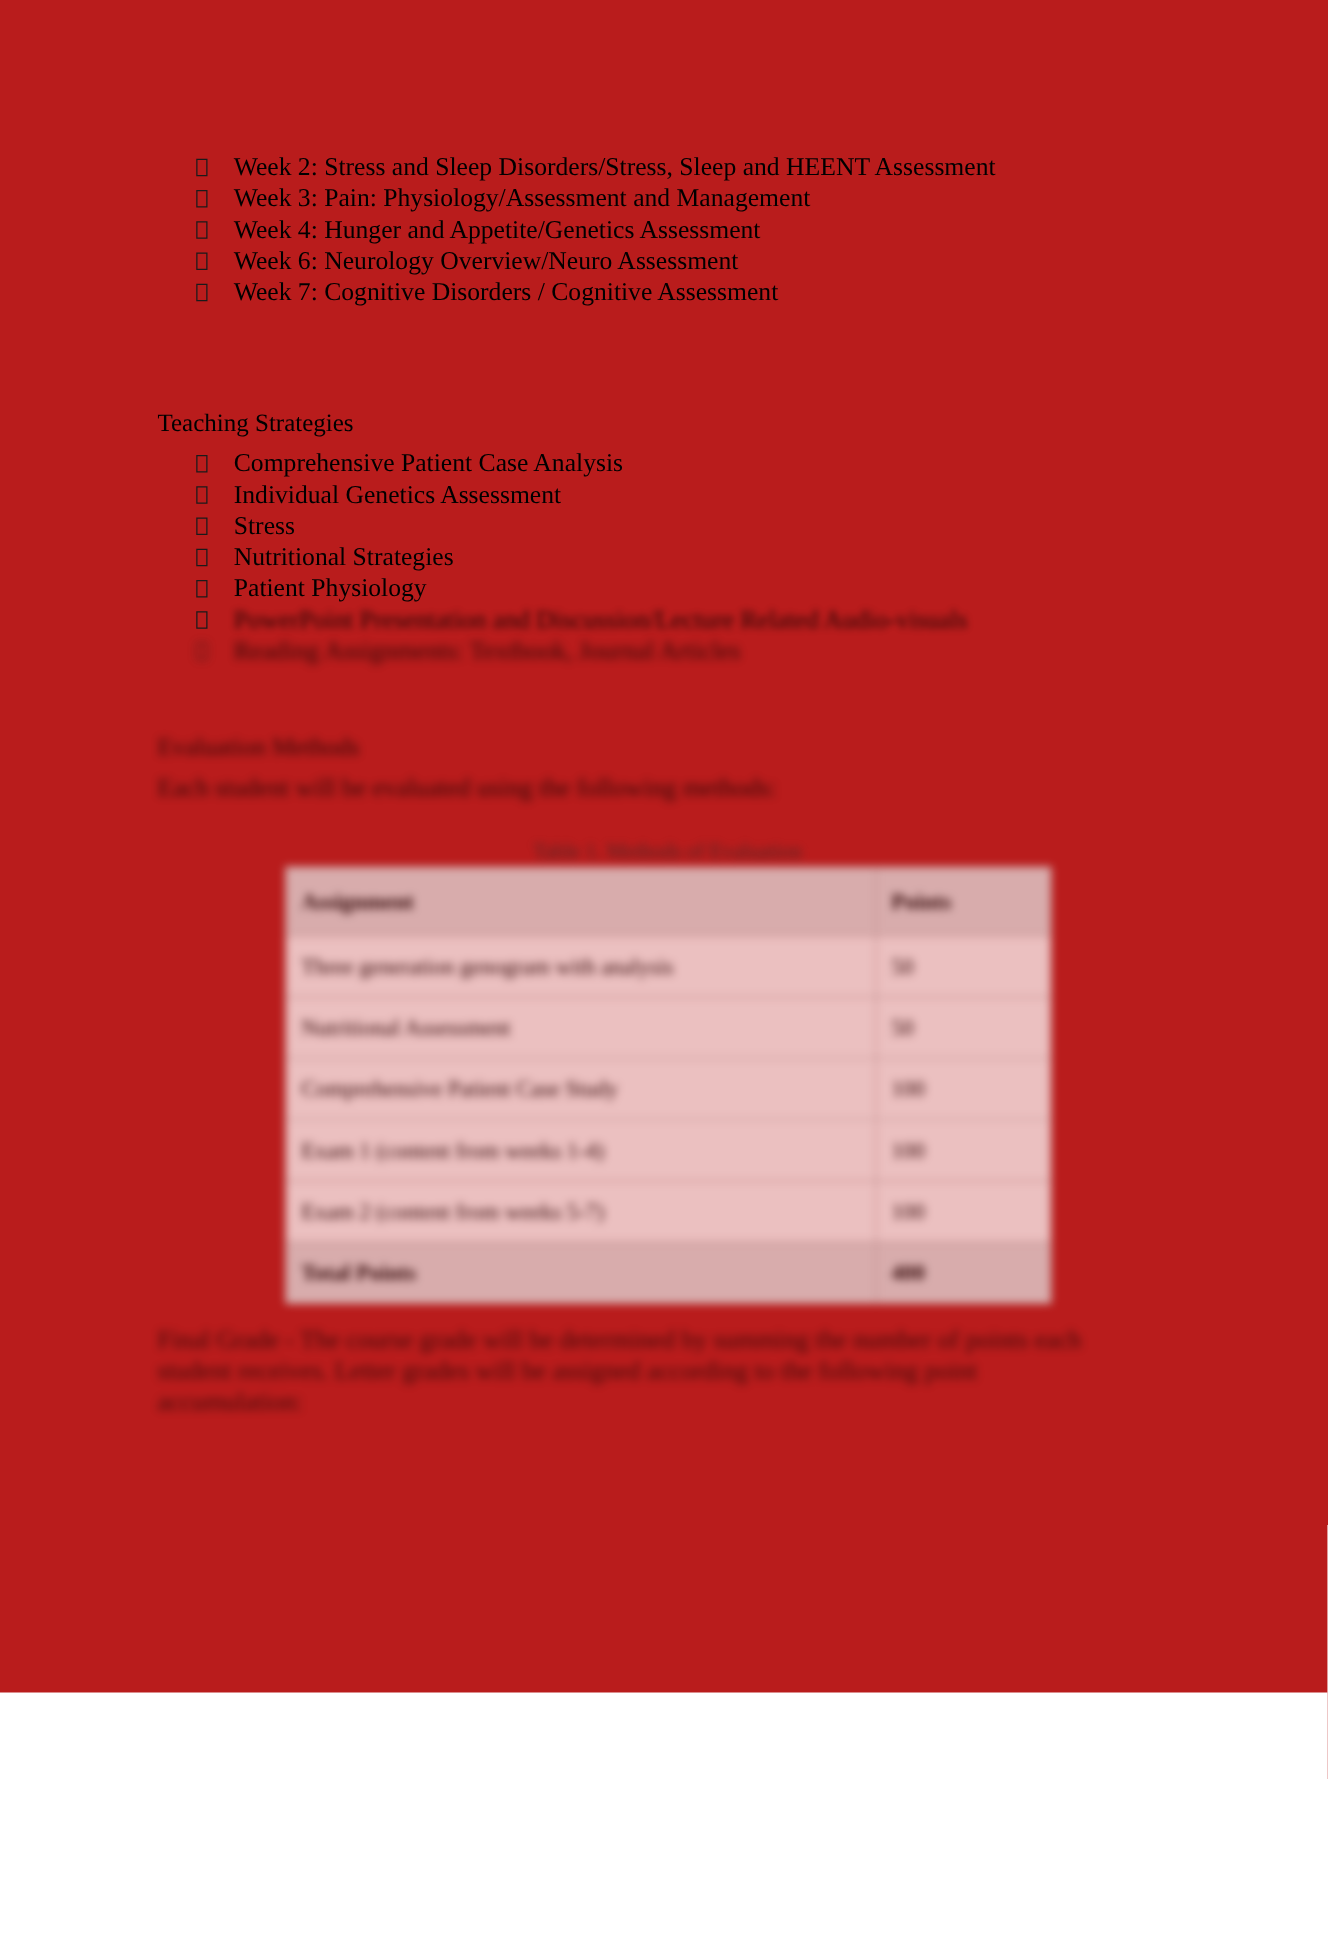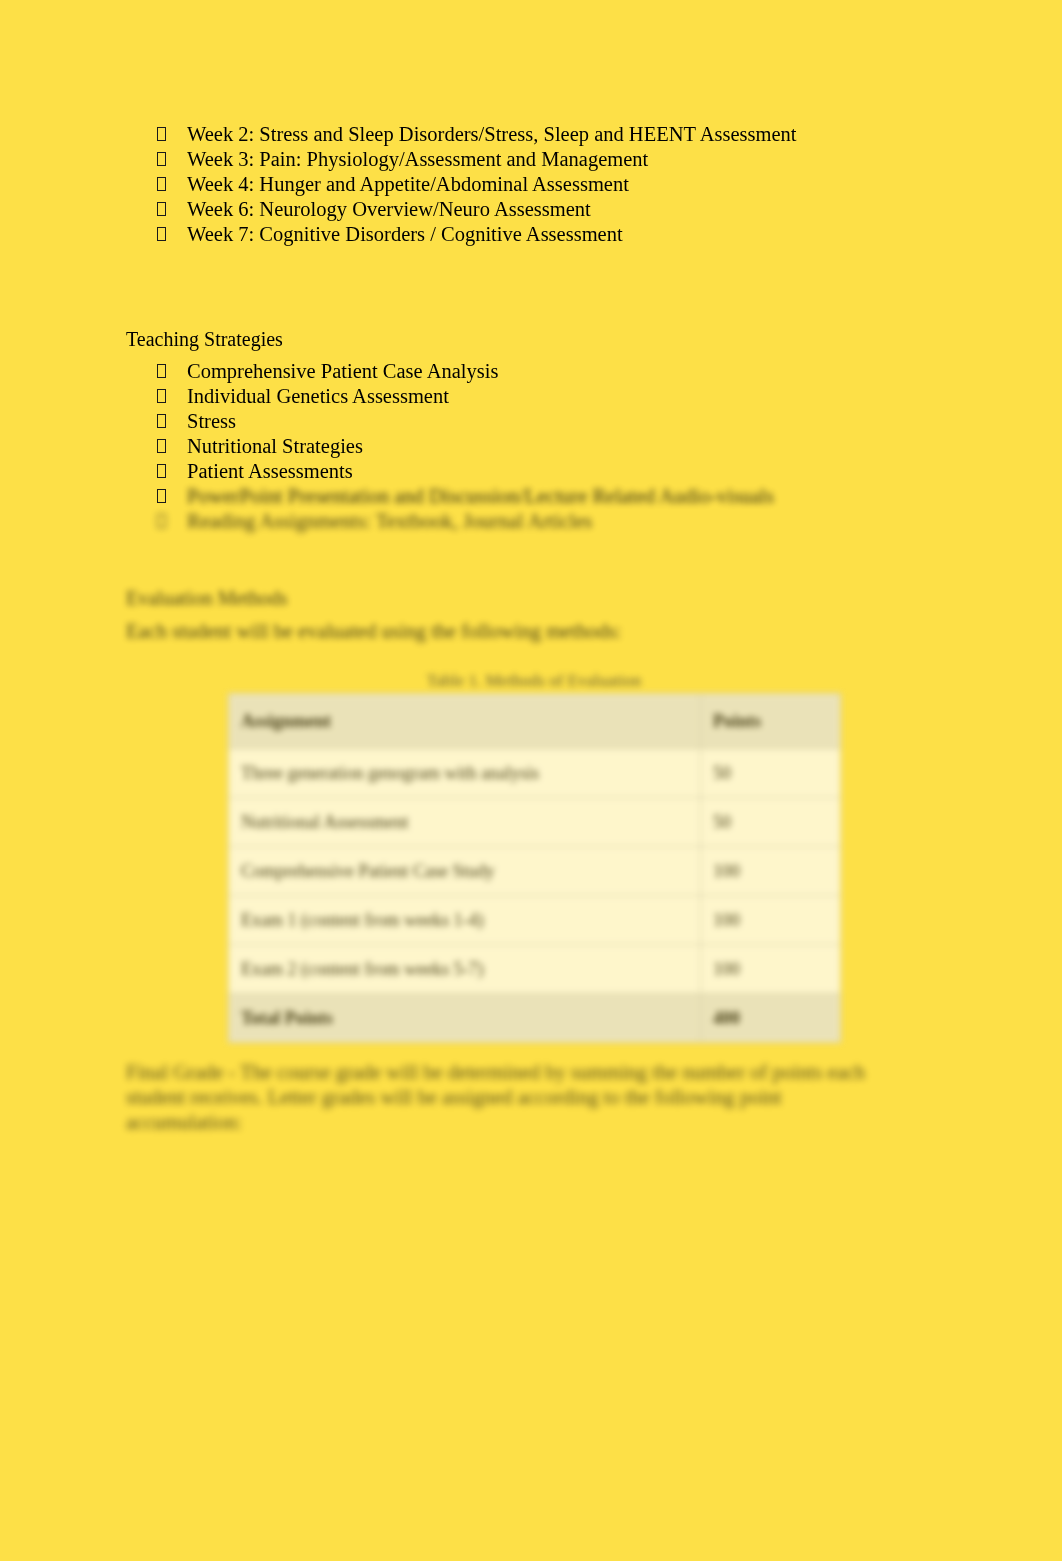--- a/index.html
+++ b/index.html
@@ -15,22 +15,22 @@
     font-family: "Liberation Serif", "DejaVu Serif", serif;
     color: #000000;
     overflow: hidden;
   }
 
   .page {
     position: absolute;
     left: 0;
     top: 0;
     width: 1062px;
-    height: 1561px;
-    background: #fde047;
+    height: 1354px;
+    background: #b91c1c;
   }
 
   
   .bullet-list {
     list-style: none;
     margin: 0;
     padding: 0;
   }
   .bullet-row {
     display: flex;
@@ -144,21 +144,21 @@
     <li class="bullet-row">
       <span class="bullet-glyph"><span class="tofu"></span></span>
       <span class="bullet-text">Week 2: Stress and Sleep Disorders/Stress, Sleep and HEENT Assessment</span>
     </li>
     <li class="bullet-row">
       <span class="bullet-glyph"><span class="tofu"></span></span>
       <span class="bullet-text">Week 3: Pain: Physiology/Assessment and Management</span>
     </li>
     <li class="bullet-row">
       <span class="bullet-glyph"><span class="tofu"></span></span>
-      <span class="bullet-text">Week 4: Hunger and Appetite/Abdominal Assessment</span>
+      <span class="bullet-text">Week 4: Hunger and Appetite/Genetics Assessment</span>
     </li>
     <li class="bullet-row">
       <span class="bullet-glyph"><span class="tofu"></span></span>
       <span class="bullet-text">Week 6: Neurology Overview/Neuro Assessment</span>
     </li>
     <li class="bullet-row">
       <span class="bullet-glyph"><span class="tofu"></span></span>
       <span class="bullet-text">Week 7: Cognitive Disorders / Cognitive Assessment</span>
     </li>
   </ul>
@@ -177,21 +177,21 @@
     <li class="bullet-row b0">
       <span class="bullet-glyph"><span class="tofu"></span></span>
       <span class="bullet-text">Stress</span>
     </li>
     <li class="bullet-row b0">
       <span class="bullet-glyph"><span class="tofu"></span></span>
       <span class="bullet-text">Nutritional Strategies</span>
     </li>
     <li class="bullet-row b0">
       <span class="bullet-glyph"><span class="tofu"></span></span>
-      <span class="bullet-text">Patient Assessments</span>
+      <span class="bullet-text">Patient Physiology</span>
     </li>
     <li class="bullet-row">
       <span class="bullet-glyph b0"><span class="tofu"></span></span>
       <span class="bullet-text b2">PowerPoint Presentation and Discussion/Lecture Related Audio-visuals</span>
     </li>
     <li class="bullet-row b3">
       <span class="bullet-glyph"><span class="tofu"></span></span>
       <span class="bullet-text">Reading Assignments: Textbook, Journal Articles</span>
     </li>
   </ul>

